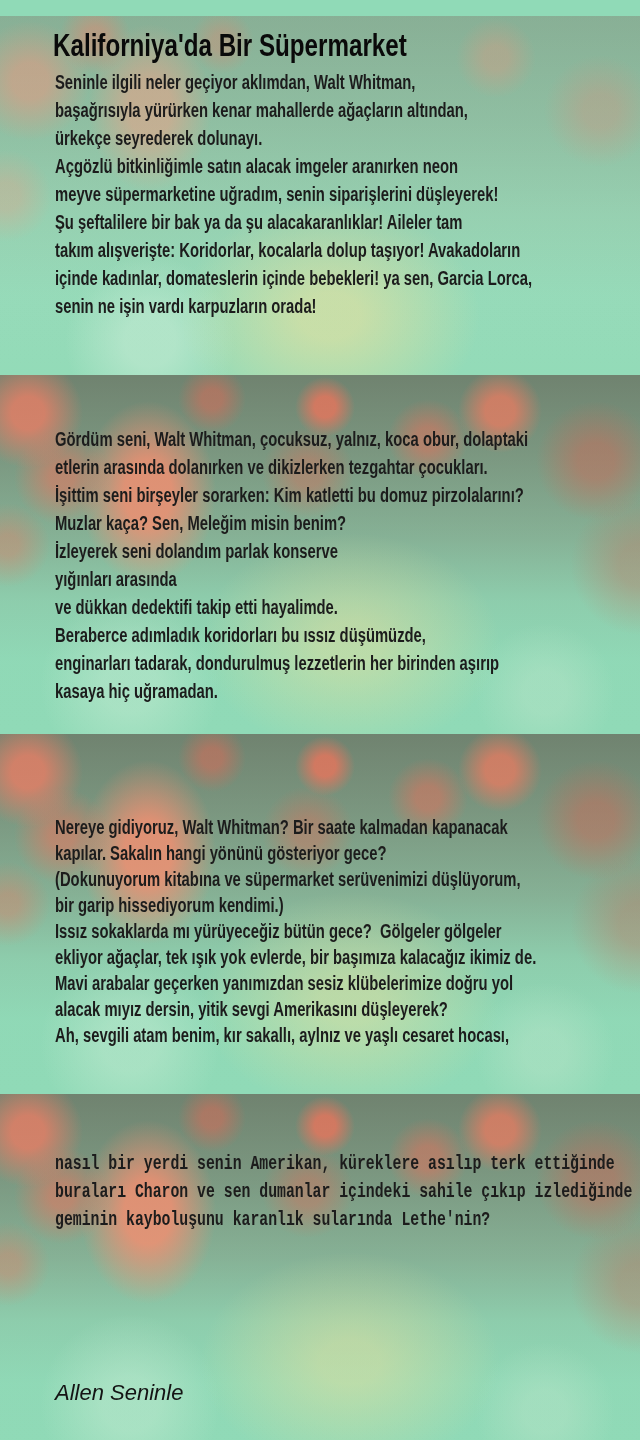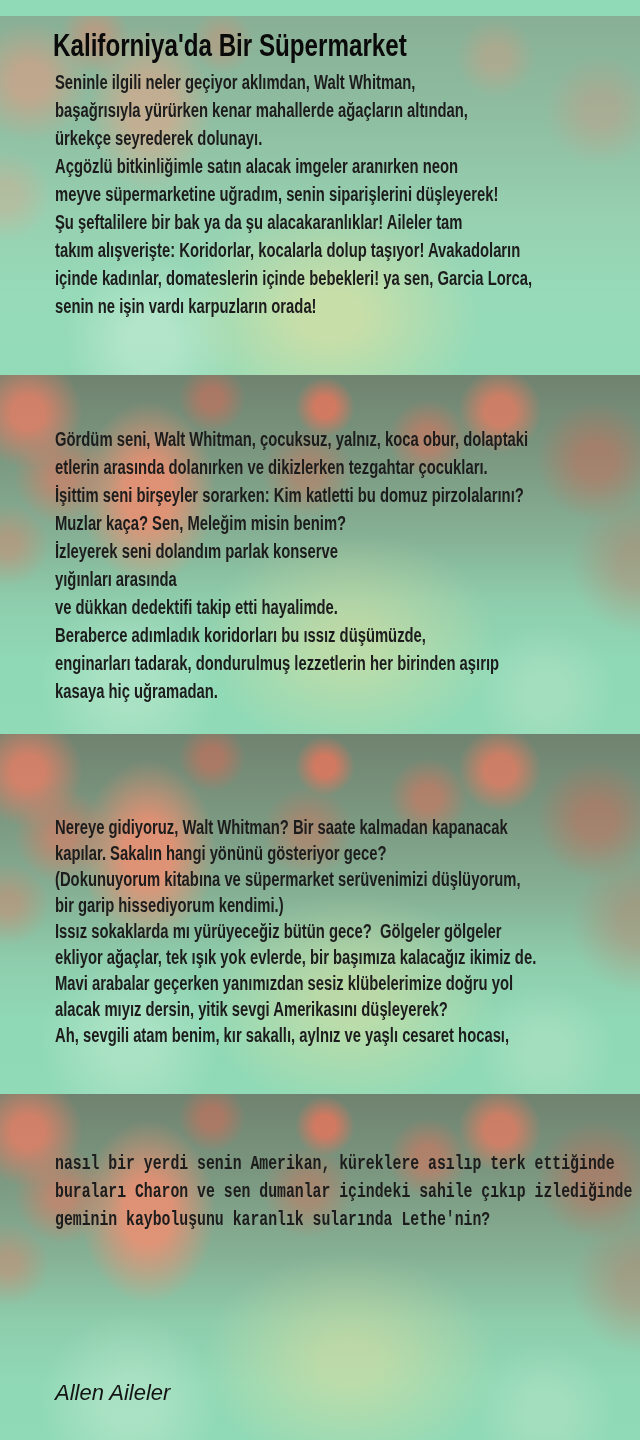--- a/index.html
+++ b/index.html
@@ -117,13 +117,13 @@
 </div>
 
 <div class="tile bg-dark" style="top:1078px;height:362px;font-family:Liberation Mono, monospace;">
   <div class="stanza" style="top:56px;">
     <div class="line">nasıl bir yerdi senin Amerikan, küreklere asılıp terk ettiğinde</div>
     <div class="line">buraları Charon ve sen dumanlar içindeki sahile çıkıp izlediğinde</div>
     <div class="line">geminin kayboluşunu karanlık sularında Lethe'nin?</div>
   </div>
 </div>
 
-<div class="author">Allen Aileler</div>
+<div class="author">Allen Seninle</div>
 
 </body></html>

